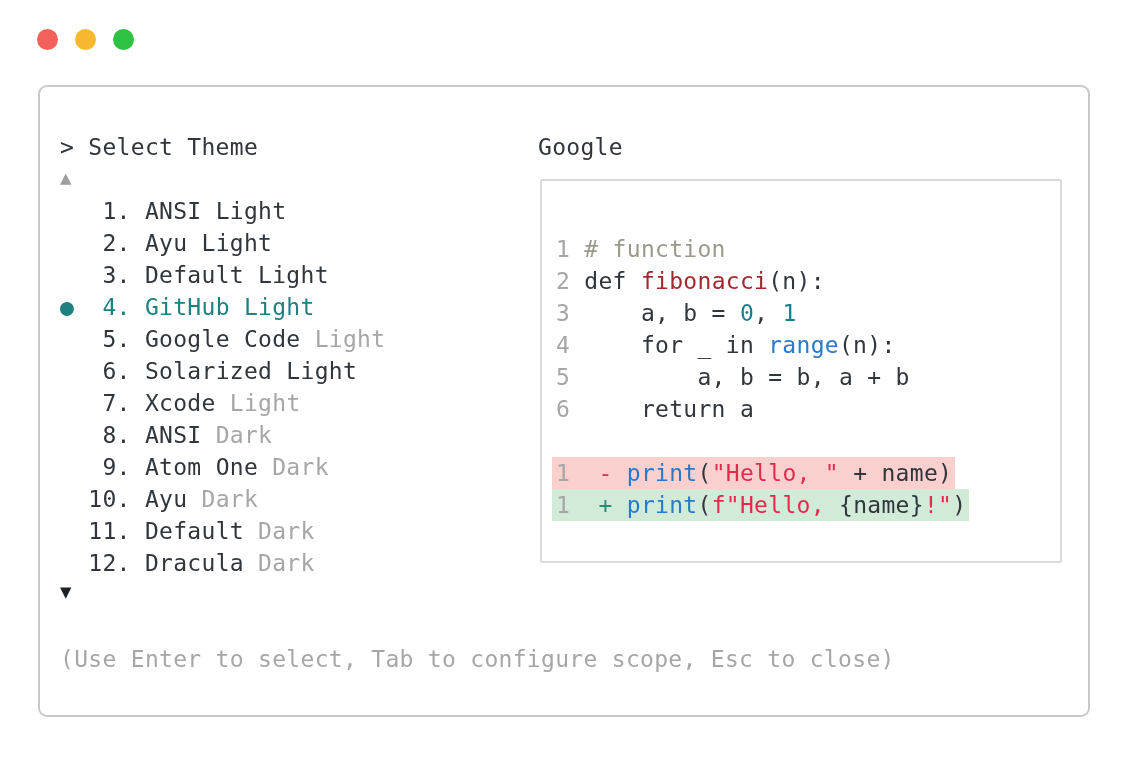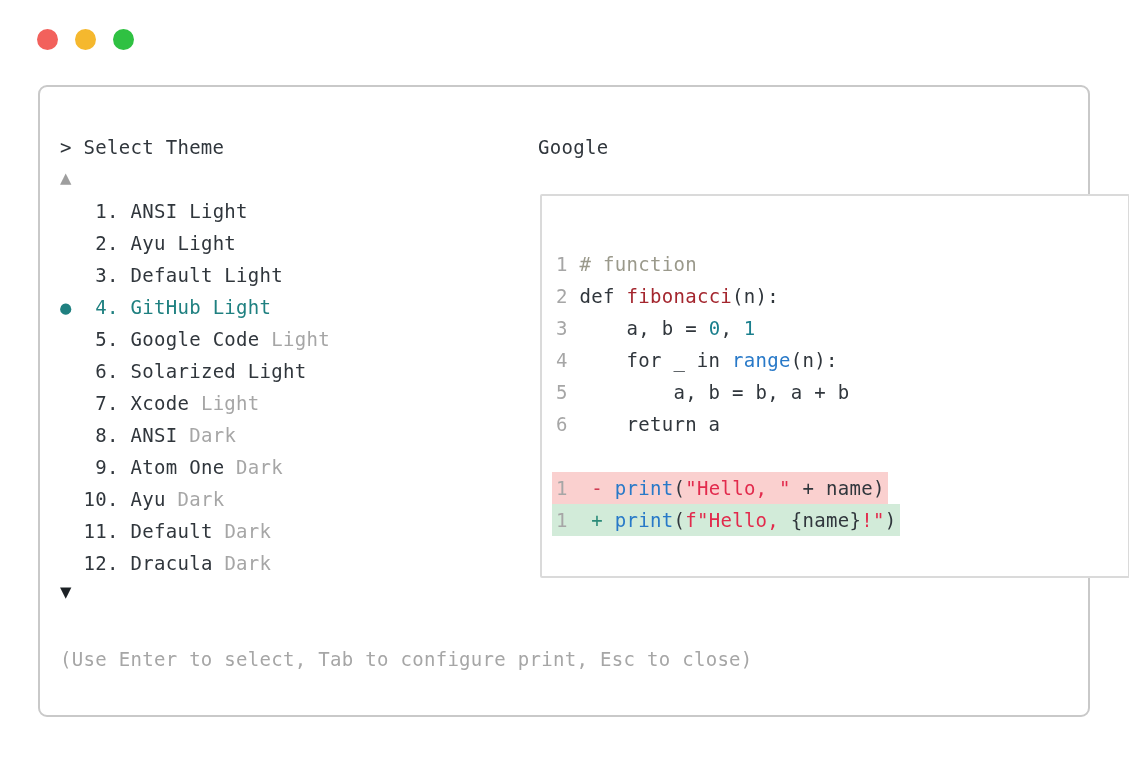--- a/index.html
+++ b/index.html
@@ -10,30 +10,30 @@
     width:1129px;height:757px;background:#ffffff;position:relative;overflow:hidden;
     font-family:"DejaVu Sans Mono","Liberation Mono",monospace;
     color:var(--text);
   }
   .traffic{position:absolute;left:37px;top:29px;display:flex;gap:17px;}
   .light{width:21px;height:21px;border-radius:50%;}
   .panel{
     position:absolute;left:38px;top:85px;width:1052px;height:632px;
     border:2px solid var(--border);border-radius:9px;box-sizing:border-box;background:#fff;
   }
-  .mono{font-size:19px;line-height:32px;letter-spacing:0.3px;white-space:pre;}
+  .mono{font-size:23px;line-height:32px;letter-spacing:0.3px;white-space:pre;}
   .prompt{position:absolute;left:20px;top:44px;}
   .preview-label{position:absolute;left:498px;top:44px;}
   .up-arrow{position:absolute;left:20px;top:78px;font-size:19px;line-height:24px;color:#9e9e9e;cursor:pointer;}
   .down-arrow{position:absolute;left:20px;top:492px;font-size:19px;line-height:24px;color:#1c2125;cursor:pointer;}
   .theme-list{position:absolute;left:20px;top:108px;}
   .theme-row{height:32px;cursor:pointer;}
   .help{position:absolute;left:20px;top:556px;color:var(--dim);}
   .preview-box{
-    position:absolute;left:500px;top:107px;width:590px;height:384px;
+    position:absolute;left:500px;top:92px;width:522px;height:384px;
     border:2px solid var(--border2);border-radius:2px;box-sizing:border-box;background:#fff;
   }
   .code{position:absolute;left:14px;top:52px;}
   .code-line{height:32px;}
   .chip{display:inline-block;padding:0 3px 0 4px;margin-left:-4px;}
 </style>
 </head>
 <body>
 
 <div class="traffic" id="traffic">
@@ -47,14 +47,14 @@
   <div class="mono preview-label">Google</div>
 
   <div class="up-arrow">▲</div>
   <div class="theme-list mono" id="theme-list"><div class="theme-row"><span style="color: rgb(31, 128, 128);">  </span><span style="color: rgb(48, 54, 60);"> 1. </span><span style="color: rgb(48, 54, 60);">ANSI Light</span></div><div class="theme-row"><span style="color: rgb(31, 128, 128);">  </span><span style="color: rgb(48, 54, 60);"> 2. </span><span style="color: rgb(48, 54, 60);">Ayu Light</span></div><div class="theme-row"><span style="color: rgb(31, 128, 128);">  </span><span style="color: rgb(48, 54, 60);"> 3. </span><span style="color: rgb(48, 54, 60);">Default Light</span></div><div class="theme-row"><span style="color: rgb(31, 128, 128);">● </span><span style="color: rgb(31, 128, 128);"> 4. </span><span style="color: rgb(31, 128, 128);">GitHub Light</span></div><div class="theme-row"><span style="color: rgb(31, 128, 128);">  </span><span style="color: rgb(48, 54, 60);"> 5. </span><span style="color: rgb(48, 54, 60);">Google Code</span><span style="color: rgb(166, 166, 166);"> Light</span></div><div class="theme-row"><span style="color: rgb(31, 128, 128);">  </span><span style="color: rgb(48, 54, 60);"> 6. </span><span style="color: rgb(48, 54, 60);">Solarized Light</span></div><div class="theme-row"><span style="color: rgb(31, 128, 128);">  </span><span style="color: rgb(48, 54, 60);"> 7. </span><span style="color: rgb(48, 54, 60);">Xcode</span><span style="color: rgb(166, 166, 166);"> Light</span></div><div class="theme-row"><span style="color: rgb(31, 128, 128);">  </span><span style="color: rgb(48, 54, 60);"> 8. </span><span style="color: rgb(48, 54, 60);">ANSI</span><span style="color: rgb(166, 166, 166);"> Dark</span></div><div class="theme-row"><span style="color: rgb(31, 128, 128);">  </span><span style="color: rgb(48, 54, 60);"> 9. </span><span style="color: rgb(48, 54, 60);">Atom One</span><span style="color: rgb(166, 166, 166);"> Dark</span></div><div class="theme-row"><span style="color: rgb(31, 128, 128);">  </span><span style="color: rgb(48, 54, 60);">10. </span><span style="color: rgb(48, 54, 60);">Ayu</span><span style="color: rgb(166, 166, 166);"> Dark</span></div><div class="theme-row"><span style="color: rgb(31, 128, 128);">  </span><span style="color: rgb(48, 54, 60);">11. </span><span style="color: rgb(48, 54, 60);">Default</span><span style="color: rgb(166, 166, 166);"> Dark</span></div><div class="theme-row"><span style="color: rgb(31, 128, 128);">  </span><span style="color: rgb(48, 54, 60);">12. </span><span style="color: rgb(48, 54, 60);">Dracula</span><span style="color: rgb(166, 166, 166);"> Dark</span></div></div>
   <div class="down-arrow">▼</div>
 
   <div class="preview-box">
     <div class="code mono" id="code"><div class="code-line"><span class="chip"><span style="color: rgb(166, 166, 166);">1 </span><span style="color: rgb(154, 153, 139);"># function</span></span></div><div class="code-line"><span class="chip"><span style="color: rgb(166, 166, 166);">2 </span><span style="color: rgb(48, 54, 60);">def </span><span style="color: rgb(164, 38, 46);">fibonacci</span><span style="color: rgb(48, 54, 60);">(n):</span></span></div><div class="code-line"><span class="chip"><span style="color: rgb(166, 166, 166);">3 </span><span style="color: rgb(48, 54, 60);">    a, b = </span><span style="color: rgb(26, 127, 141);">0</span><span style="color: rgb(48, 54, 60);">, </span><span style="color: rgb(26, 127, 141);">1</span></span></div><div class="code-line"><span class="chip"><span style="color: rgb(166, 166, 166);">4 </span><span style="color: rgb(48, 54, 60);">    for _ in </span><span style="color: rgb(40, 121, 200);">range</span><span style="color: rgb(48, 54, 60);">(n):</span></span></div><div class="code-line"><span class="chip"><span style="color: rgb(166, 166, 166);">5 </span><span style="color: rgb(48, 54, 60);">        a, b = b, a + b</span></span></div><div class="code-line"><span class="chip"><span style="color: rgb(166, 166, 166);">6 </span><span style="color: rgb(48, 54, 60);">    return a</span></span></div><div class="code-line"></div><div class="code-line"><span class="chip" style="background: rgb(250, 208, 207);"><span style="color: rgb(166, 166, 166);">1 </span><span style="color: rgb(48, 54, 60);"> </span><span style="color: rgb(207, 58, 82);">-</span><span style="color: rgb(48, 54, 60);"> </span><span style="color: rgb(40, 121, 200);">print</span><span style="color: rgb(48, 54, 60);">(</span><span style="color: rgb(226, 42, 76);">"Hello, "</span><span style="color: rgb(48, 54, 60);"> + name)</span></span></div><div class="code-line"><span class="chip" style="background: rgb(210, 235, 217);"><span style="color: rgb(166, 166, 166);">1 </span><span style="color: rgb(48, 54, 60);"> </span><span style="color: rgb(42, 138, 120);">+</span><span style="color: rgb(48, 54, 60);"> </span><span style="color: rgb(40, 121, 200);">print</span><span style="color: rgb(48, 54, 60);">(</span><span style="color: rgb(226, 42, 76);">f"Hello, </span><span style="color: rgb(48, 54, 60);">{name}</span><span style="color: rgb(226, 42, 76);">!"</span><span style="color: rgb(48, 54, 60);">)</span></span></div></div>
   </div>
 
-  <div class="mono help">(Use Enter to select, Tab to configure print, Esc to close)</div>
+  <div class="mono help">(Use Enter to select, Tab to configure scope, Esc to close)</div>
 </div>
 
 </body></html>

